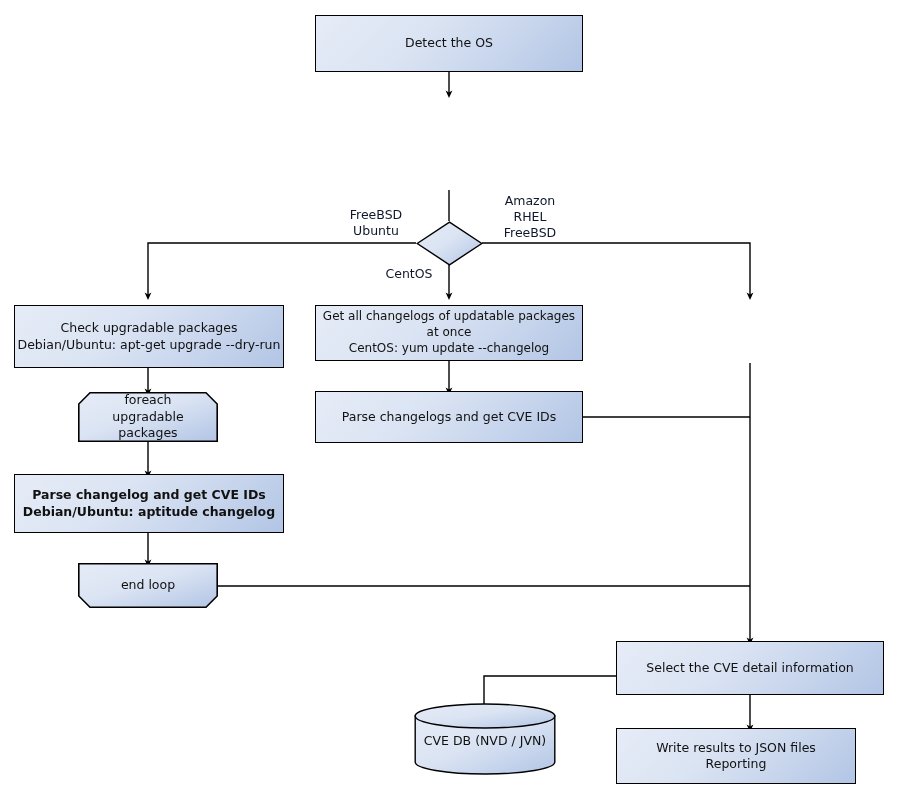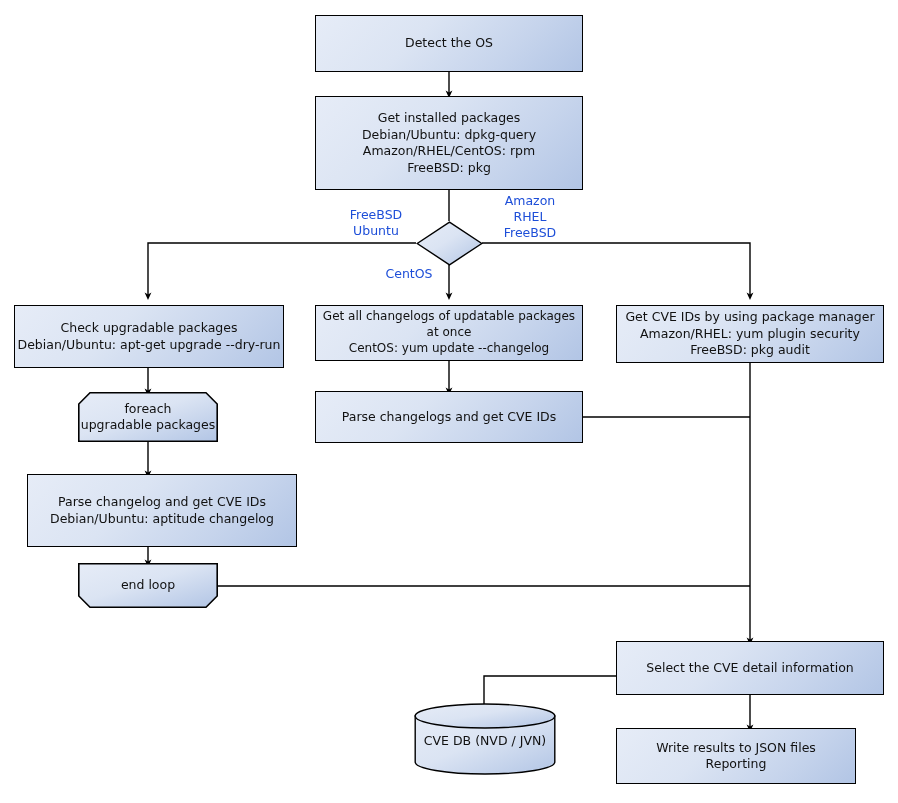--- a/index.html
+++ b/index.html
@@ -14,32 +14,32 @@
     background:linear-gradient(135deg,#e6ecf7 0%,#dbe4f3 38%,#c6d4ec 72%,#b2c5e5 100%);
     display:flex;align-items:center;justify-content:center;
     text-align:center;
     font-size:12.5px;
     color:#111111;
     line-height:1.32;
     white-space:pre-line;
     padding:2px 2px;
   }
   .loop-start{
-    border:none;background:none;padding:0;
+    border:none;background:none;padding:8px;
   }
   .loop-start .shape-text{
     position:relative;z-index:2;width:100%;text-align:center;
     font-size:12.5px;color:#111111;line-height:1.32;white-space:pre-line;
   }
   .shape-svg{position:absolute;left:0;top:0;width:100%;height:100%;z-index:1;}
 
   .edge-label{
     position:absolute;
     font-size:12.5px;
-    color:#1d4ed8;
+    color:#0f172a;
     line-height:1.28;
     white-space:pre-line;
     text-align:center;
   }
   .diamond-wrap{position:absolute;}
   .db-wrap{position:absolute;}
   .db-text{
     position:absolute;left:0;right:0;top:50%;transform:translateY(-40%);
     text-align:center;font-size:12.5px;color:#111111;z-index:2;
   }
@@ -84,26 +84,20 @@
       <path d="M750,695 L750,728" marker-end="url(#ah)"></path>
 
       <path d="M484,712 L484,676 L616,676"></path>
     </g>
   </svg>
 
   <div class="node" style="left:315px;top:15px;width:268px;height:57px;">
     <span>Detect the OS</span>
   </div>
 
-  <div class="node" style="left:315px;top:96px;width:268px;height:94px;">
-    <span>Get installed packages
-Debian/Ubuntu: dpkg-query
-Amazon/RHEL/CentOS: rpm
-FreeBSD: pkg</span>
-  </div>
 
   <div class="diamond-wrap" style="left:416px;top:221px;width:67px;height:45px;">
     <svg width="67" height="45" viewBox="0 0 67 45">
       <defs>
         <linearGradient id="gdia" x1="0" y1="0" x2="1" y2="1">
           <stop offset="0%" stop-color="#e6ecf7"></stop>
           <stop offset="45%" stop-color="#dbe4f3"></stop>
           <stop offset="100%" stop-color="#b2c5e5"></stop>
         </linearGradient>
       </defs>
@@ -121,46 +115,41 @@
   <div class="node" style="left:14px;top:305px;width:270px;height:63px;">
     <span>Check upgradable packages
 Debian/Ubuntu: apt-get upgrade --dry-run</span>
   </div>
 
   <div class="node" style="left:315px;top:305px;width:268px;height:56px;font-size:12px;justify-content:flex-end;">
     <span>Get all changelogs of updatable packages at once
 CentOS: yum update --changelog</span>
   </div>
 
-  <div class="node" style="left:616px;top:305px;width:268px;height:58px;">
-    <span>Get CVE IDs by using package manager
-Amazon/RHEL: yum plugin security
-FreeBSD: pkg audit</span>
-  </div>
 
   <div class="node loop-start" style="left:78px;top:392px;width:140px;height:50px;">
     <svg class="shape-svg" viewBox="0 0 140 50" preserveAspectRatio="none">
       <defs>
         <linearGradient id="gls" x1="0" y1="0" x2="1" y2="1">
           <stop offset="0%" stop-color="#e6ecf7"></stop>
           <stop offset="45%" stop-color="#dbe4f3"></stop>
           <stop offset="100%" stop-color="#b2c5e5"></stop>
         </linearGradient>
       </defs>
       <path d="M0.8,49.2 L0.8,12 L12,0.8 L128,0.8 L139.2,12 L139.2,49.2 Z" fill="url(#gls)" stroke="#000000" stroke-width="1.6" vector-effect="non-scaling-stroke"></path>
     </svg>
     <div class="shape-text">foreach
 upgradable  packages</div>
   </div>
 
   <div class="node" style="left:315px;top:391px;width:268px;height:52px;">
     <span>Parse changelogs and get CVE IDs</span>
   </div>
 
-  <div class="node" style="left:27px;top:474px;width:270px;height:73px;">
+  <div class="node" style="left:14px;top:474px;width:270px;height:59px;font-weight:bold;">
     <span>Parse changelog and get  CVE IDs
 Debian/Ubuntu: aptitude changelog</span>
   </div>
 
   <div class="node loop-start" style="left:78px;top:563px;width:140px;height:45px;">
     <svg class="shape-svg" viewBox="0 0 140 45" preserveAspectRatio="none">
       <defs>
         <linearGradient id="gle" x1="0" y1="0" x2="1" y2="1">
           <stop offset="0%" stop-color="#e6ecf7"></stop>
           <stop offset="45%" stop-color="#dbe4f3"></stop>

